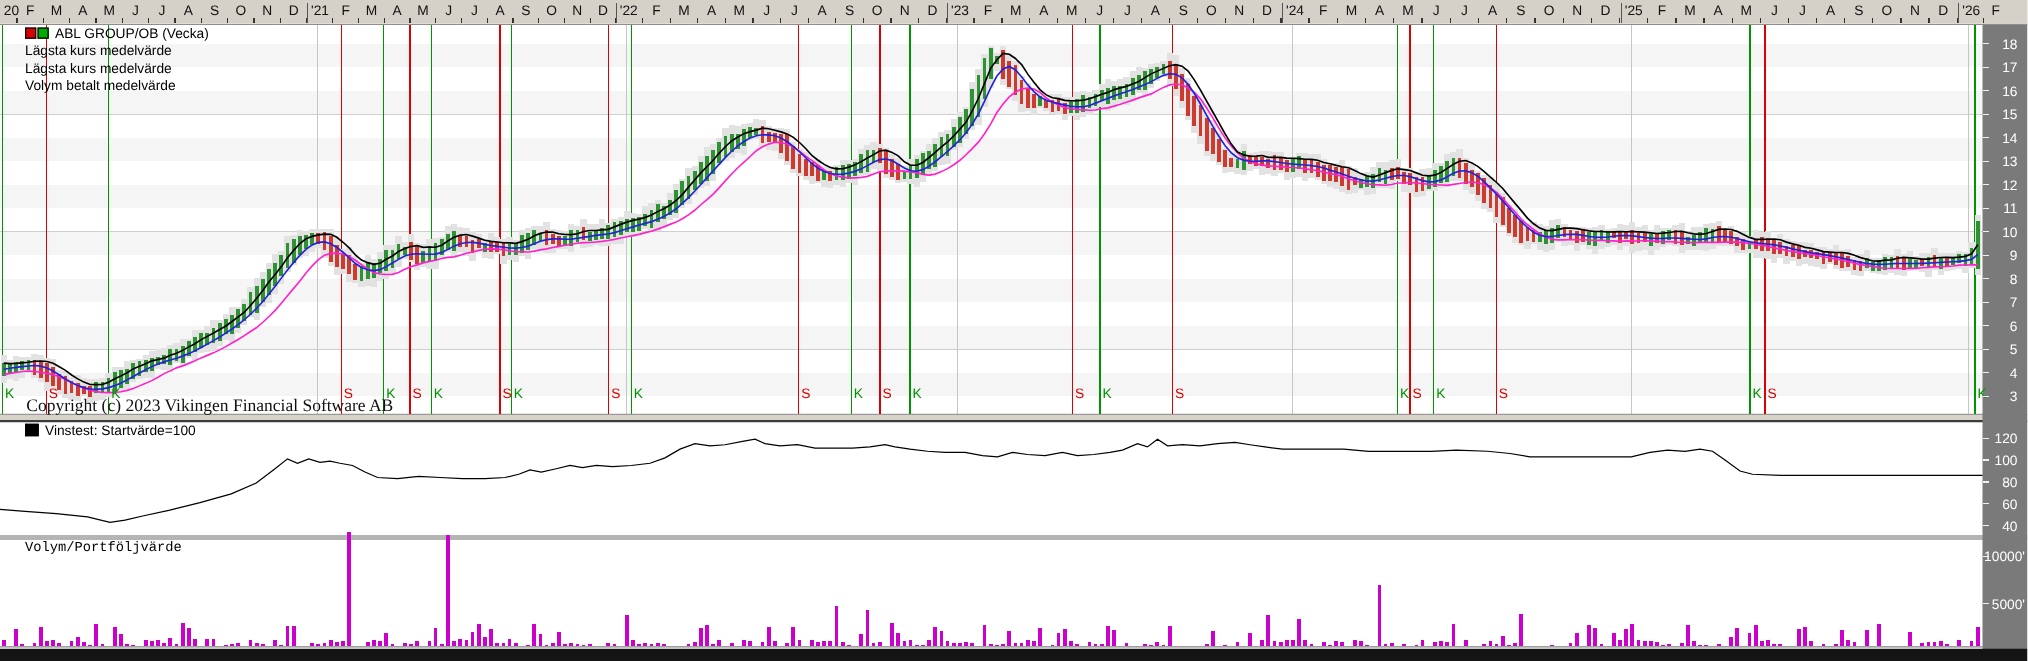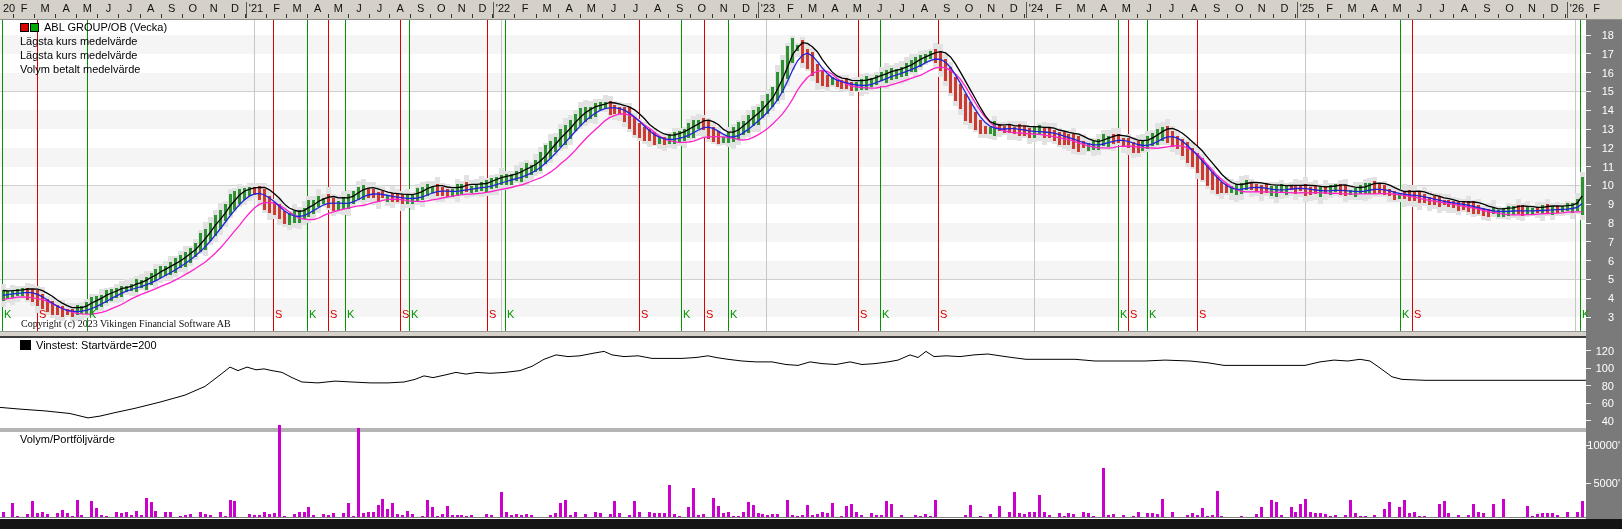--- a/index.html
+++ b/index.html
@@ -7,22 +7,22 @@
        font-family:"Liberation Sans",sans-serif;-webkit-font-smoothing:none;}
   #gfx{position:absolute;left:0;top:0;z-index:1;}
   .overlay{position:absolute;z-index:2;color:#000;padding-left:16px;}
   #legend-main{left:4px;top:20px;font-size:11px;line-height:14px;}
   .legrow{white-space:nowrap;}
   .sq{display:inline-block;width:7px;height:7px;border:1px solid #000;vertical-align:-1px;}
   .sq.red{background:#dd0000;margin-right:0;}
   .sq.green{background:#00aa00;margin-right:5px;margin-left:1px;}
   .sq.black{background:#000;width:9px;height:8px;margin-right:5px;border:1px solid #000;}
   #legend-profit{left:4px;top:339px;font-size:11px;white-space:nowrap;}
-  #legend-volume{left:4px;top:433px;font-size:11px;white-space:nowrap;}
-  #copyright{left:5px;top:318px;font-size:10px;font-family:"Liberation Serif",serif;color:#111;white-space:nowrap;}
+  #legend-volume{left:4px;top:433px;font-size:11px;white-space:nowrap;font-family:Liberation Mono, monospace;}
+  #copyright{left:5px;top:318px;font-size:14px;font-family:"Liberation Serif",serif;color:#111;white-space:nowrap;}
 </style>
 </head>
 <body>
 
 <div id="app">
   <svg id="gfx" width="1622" height="529">
       <g>
         <rect x="0" y="19" width="1622" height="312" fill="#ffffff"></rect>
         <rect x="0" y="35" width="1586" height="18.799999999999997" fill="#f5f5f5" shape-rendering="crispEdges"></rect>
         <rect x="0" y="72.6" width="1586" height="18.80000000000001" fill="#f5f5f5" shape-rendering="crispEdges"></rect>
@@ -1289,16 +1289,16 @@
 
   <div id="legend-main" class="overlay">
     <div class="legrow"><span class="sq red"></span><span class="sq green"></span><span>ABL GROUP/OB (Vecka)</span></div>
     <div class="legrow">Lägsta kurs medelvärde</div>
     <div class="legrow">Lägsta kurs medelvärde</div>
     <div class="legrow">Volym betalt medelvärde</div>
   </div>
 
   <div id="copyright" class="overlay">Copyright (c) 2023 Vikingen Financial Software AB</div>
 
-  <div id="legend-profit" class="overlay"><span class="sq black"></span><span>Vinstest: Startvärde=200</span></div>
+  <div id="legend-profit" class="overlay"><span class="sq black"></span><span>Vinstest: Startvärde=100</span></div>
 
   <div id="legend-volume" class="overlay">Volym/Portföljvärde</div>
 </div>
 
 </body></html>

